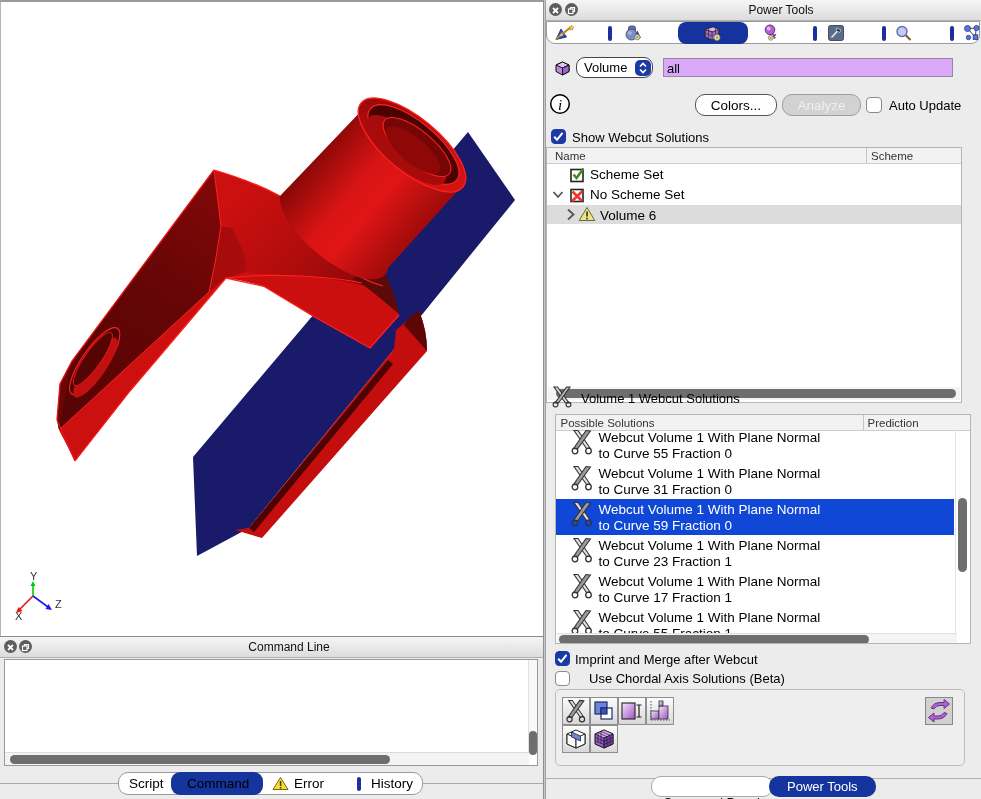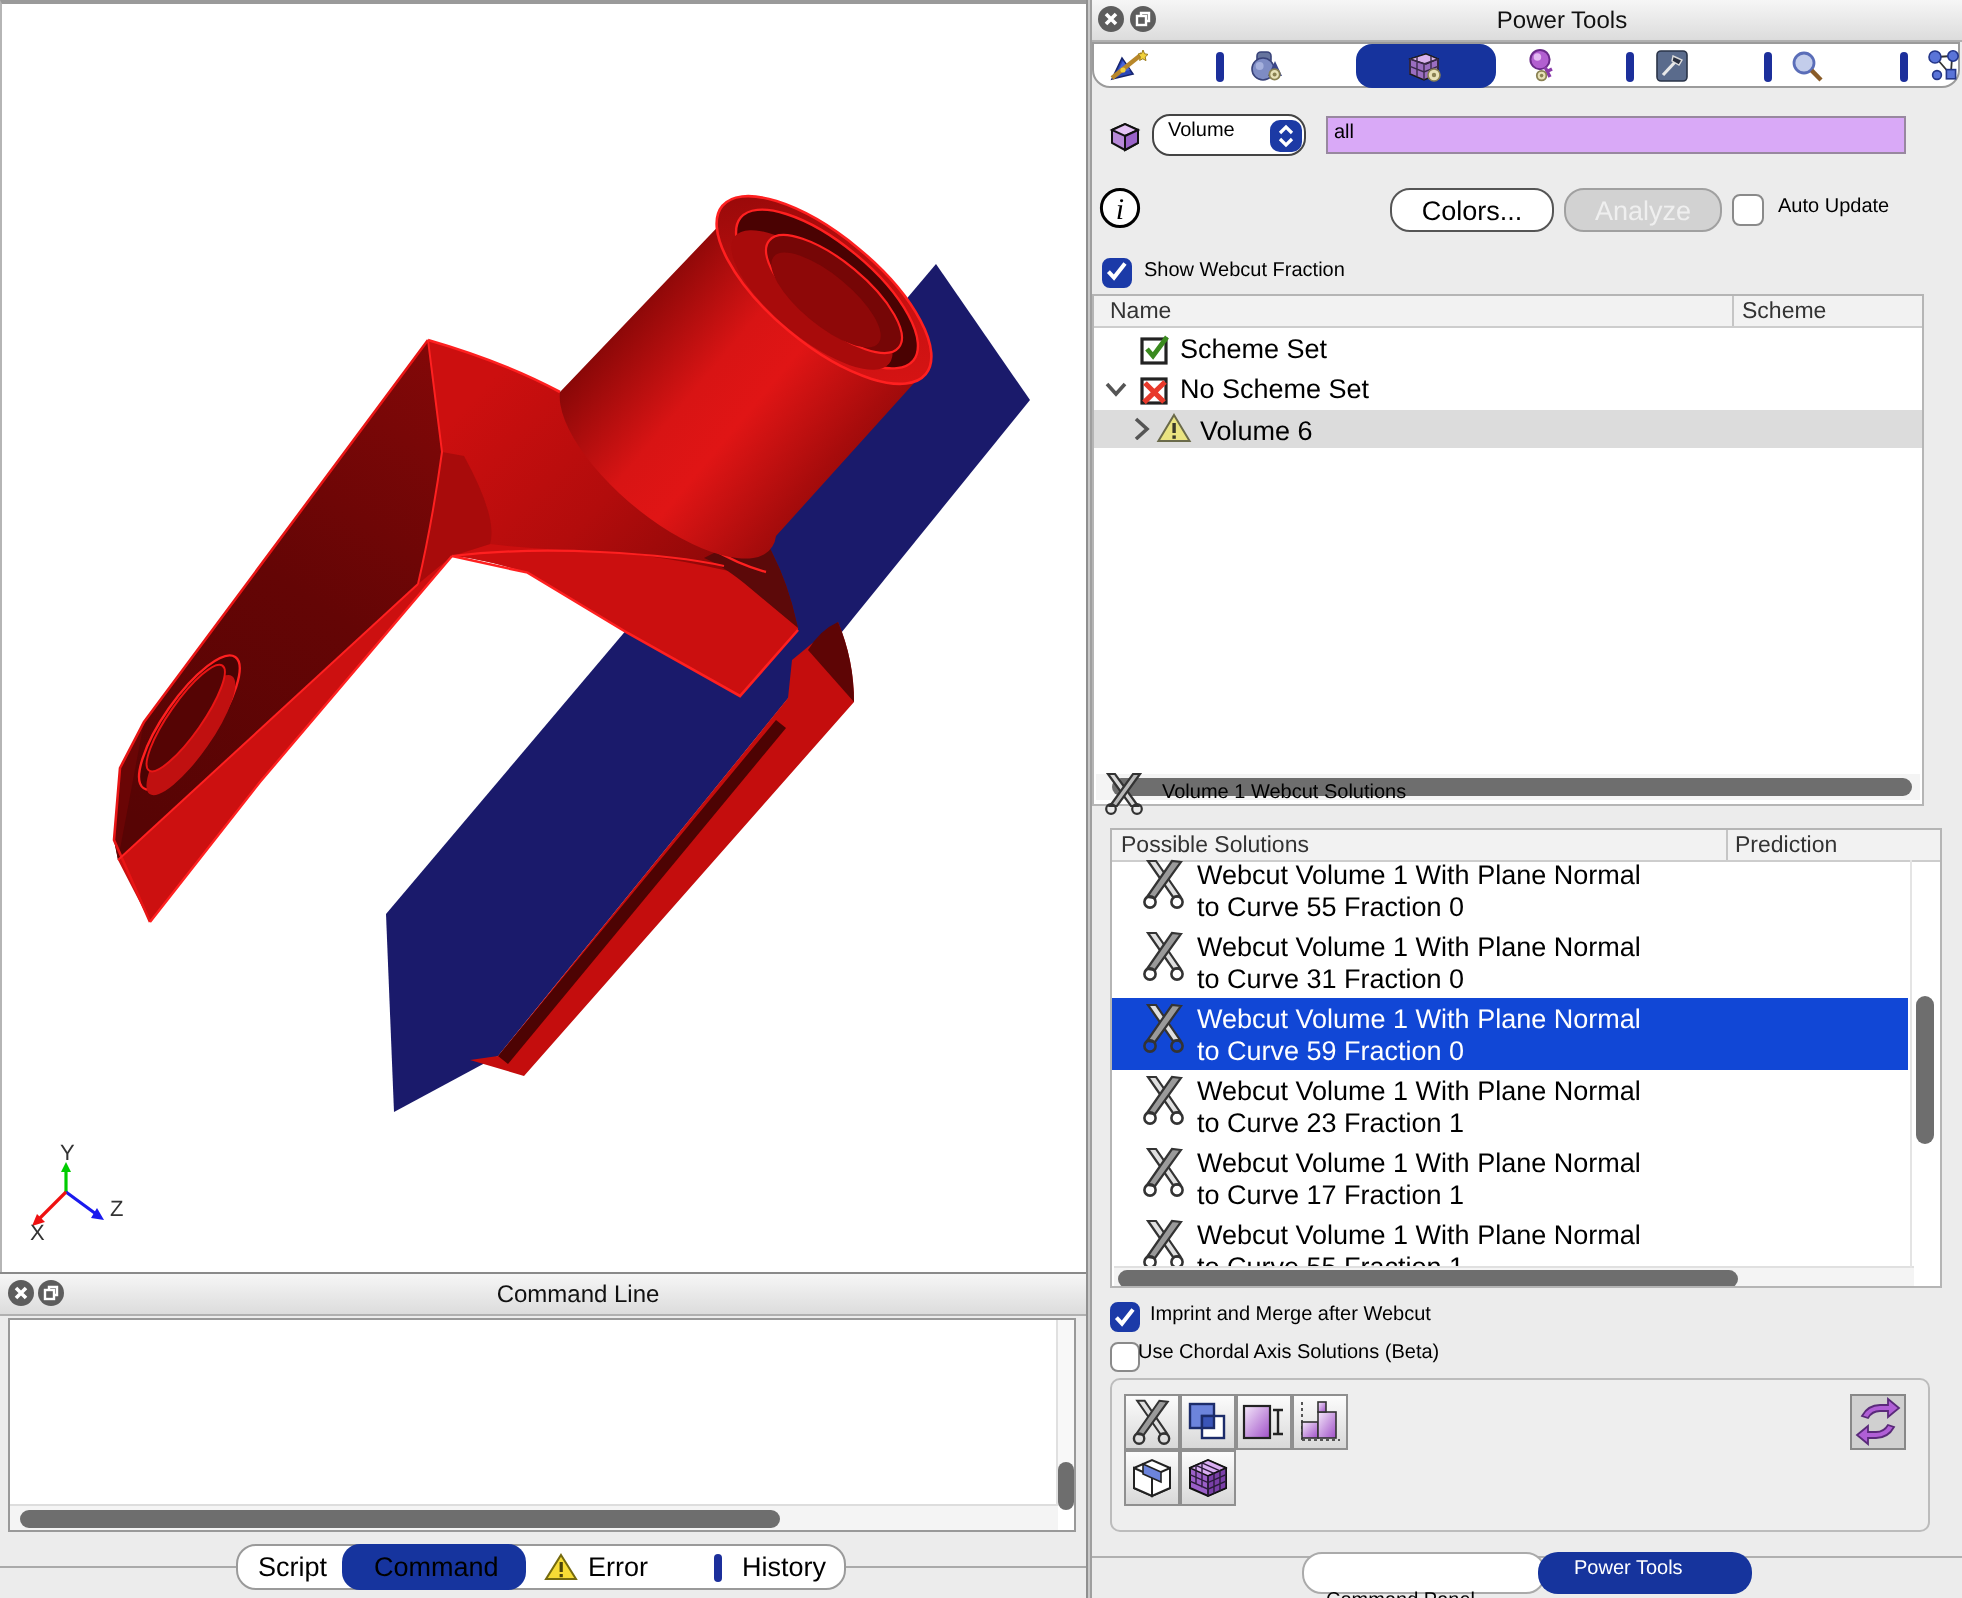--- a/index.html
+++ b/index.html
@@ -33,21 +33,21 @@
   #rpanel{left:546px;top:0;width:435px;height:799px;background:#ececec;}
   #rtabbar{position:absolute;left:0px;top:21px;width:434px;height:23px;background:#fff;
     border:1px solid #9b9b9b;border-radius:0 0 9px 9px;box-sizing:border-box;}
   .sep{position:absolute;width:4px;height:15px;background:#1c2f9b;border-radius:2px;top:4px;}
   .seltab{position:absolute;background:#16339d;border-radius:8px;top:0px;height:22px;}
   .btn{position:absolute;height:22px;border:1.5px solid #555;border-radius:10px;background:#fff;
     font-size:13.5px;color:#000;text-align:center;box-sizing:border-box;}
   .cb{position:absolute;width:15px;height:15px;border:1.5px solid #8a8a8a;border-radius:4px;
     background:#fff;box-sizing:border-box;}
   .cbc{background:#1b3aa8;border-color:#1b3aa8;}
-  .lbl{position:absolute;font-size:10px;color:#000;white-space:nowrap;}
+  .lbl{position:absolute;font-size:13px;color:#000;white-space:nowrap;}
   .panelbox{position:absolute;background:#fff;border:1px solid #b5b5b5;box-sizing:border-box;}
   .phead{position:absolute;left:0;top:0;right:0;height:15px;background:#f2f2f2;
     border-bottom:1px solid #cdcdcd;font-size:11.5px;color:#333;}
   .rowtxt{position:absolute;font-size:13.5px;color:#000;white-space:nowrap;line-height:16px;}
   .tbtn{position:absolute;width:28px;height:28px;background:linear-gradient(#fcfcfc,#d8d8d8);
     border:1px solid #8f8f8f;box-sizing:border-box;}
 </style>
 </head>
 <body>
 <svg width="0" height="0" style="position:absolute;">
@@ -283,21 +283,21 @@
   <div class="btn" style="left:149px;top:93.5px;width:82px;padding-top:3px;">Colors...</div>
   <div class="btn" style="left:236px;top:93.5px;width:79px;padding-top:3px;background:#d2d2d2;border-color:#a0a0a0;color:#efefef;text-align:center;">Analyze</div>
   <div class="cb" style="left:320px;top:96.5px;width:16px;height:16px;"></div>
   <div class="lbl" style="left:343px;top:97.5px;">Auto Update</div>
 
   <div class="cb cbc" style="left:5px;top:128.5px;">
     <svg width="15" height="15" style="margin:-1.5px 0 0 -1.5px;">
         <path d="M3.2 7.8 L6 10.8 L11.5 3.8" fill="none" stroke="#fff" stroke-width="2"></path>
       </svg>
   </div>
-  <div class="lbl" style="left:26px;top:129.5px;">Show Webcut Fraction</div>
+  <div class="lbl" style="left:26px;top:129.5px;">Show Webcut Solutions</div>
 
   <div class="panelbox" style="left:0;top:147px;width:416px;height:256px;">
     <div class="phead">
         <span style="position:absolute;left:8px;top:1.5px;">Name</span>
       <span style="position:absolute;left:324px;top:1.5px;">Scheme</span>
       <div style="position:absolute;left:319px;top:0;width:1px;height:15px;background:#c5c5c5;"></div>
     </div>
     <svg class="abs" style="left:23px;top:19px;" width="17" height="16">
       <rect x="1" y="2.5" width="12" height="12" fill="#fff" stroke="#222" stroke-width="1.6"></rect>
       <path d="M3.5 7.5 L6.5 11 L13.5 1.5" fill="none" stroke="#3a8a1e" stroke-width="2.4"></path>
@@ -374,21 +374,21 @@
     <div class="sbthumbV" style="right:3px;top:83px;height:74px;width:9px;"></div>
   </div>
 
   <div class="cb cbc" style="left:9px;top:651px;">
     <svg width="15" height="15" style="margin:-1.5px 0 0 -1.5px;">
         <path d="M3.2 7.8 L6 10.8 L11.5 3.8" fill="none" stroke="#fff" stroke-width="2"></path>
       </svg>
   </div>
   <div class="lbl" style="left:29px;top:651.5px;">Imprint and Merge after Webcut</div>
   <div class="cb" style="left:9px;top:670.5px;"></div>
-  <div class="lbl" style="left:23px;top:671px;">Use Chordal Axis Solutions (Beta)</div>
+  <div class="lbl" style="left:43px;top:671px;">Use Chordal Axis Solutions (Beta)</div>
 
   <div class="abs" style="left:9px;top:689px;width:410px;height:77px;background:#eeeeee;border:1px solid #bcbcbc;border-radius:5px;box-sizing:border-box;"></div>
   <div id="toolbtns">
     <div class="tbtn" style="left:16px;top:697px;">
       <svg width="24" height="24" style="margin:1px;">
           <use href="#scissors" width="24" height="24"></use>
         </svg>
     </div>
     <div class="tbtn" style="left:44px;top:697px;">
       <svg width="26" height="26" style="margin:0px;">

